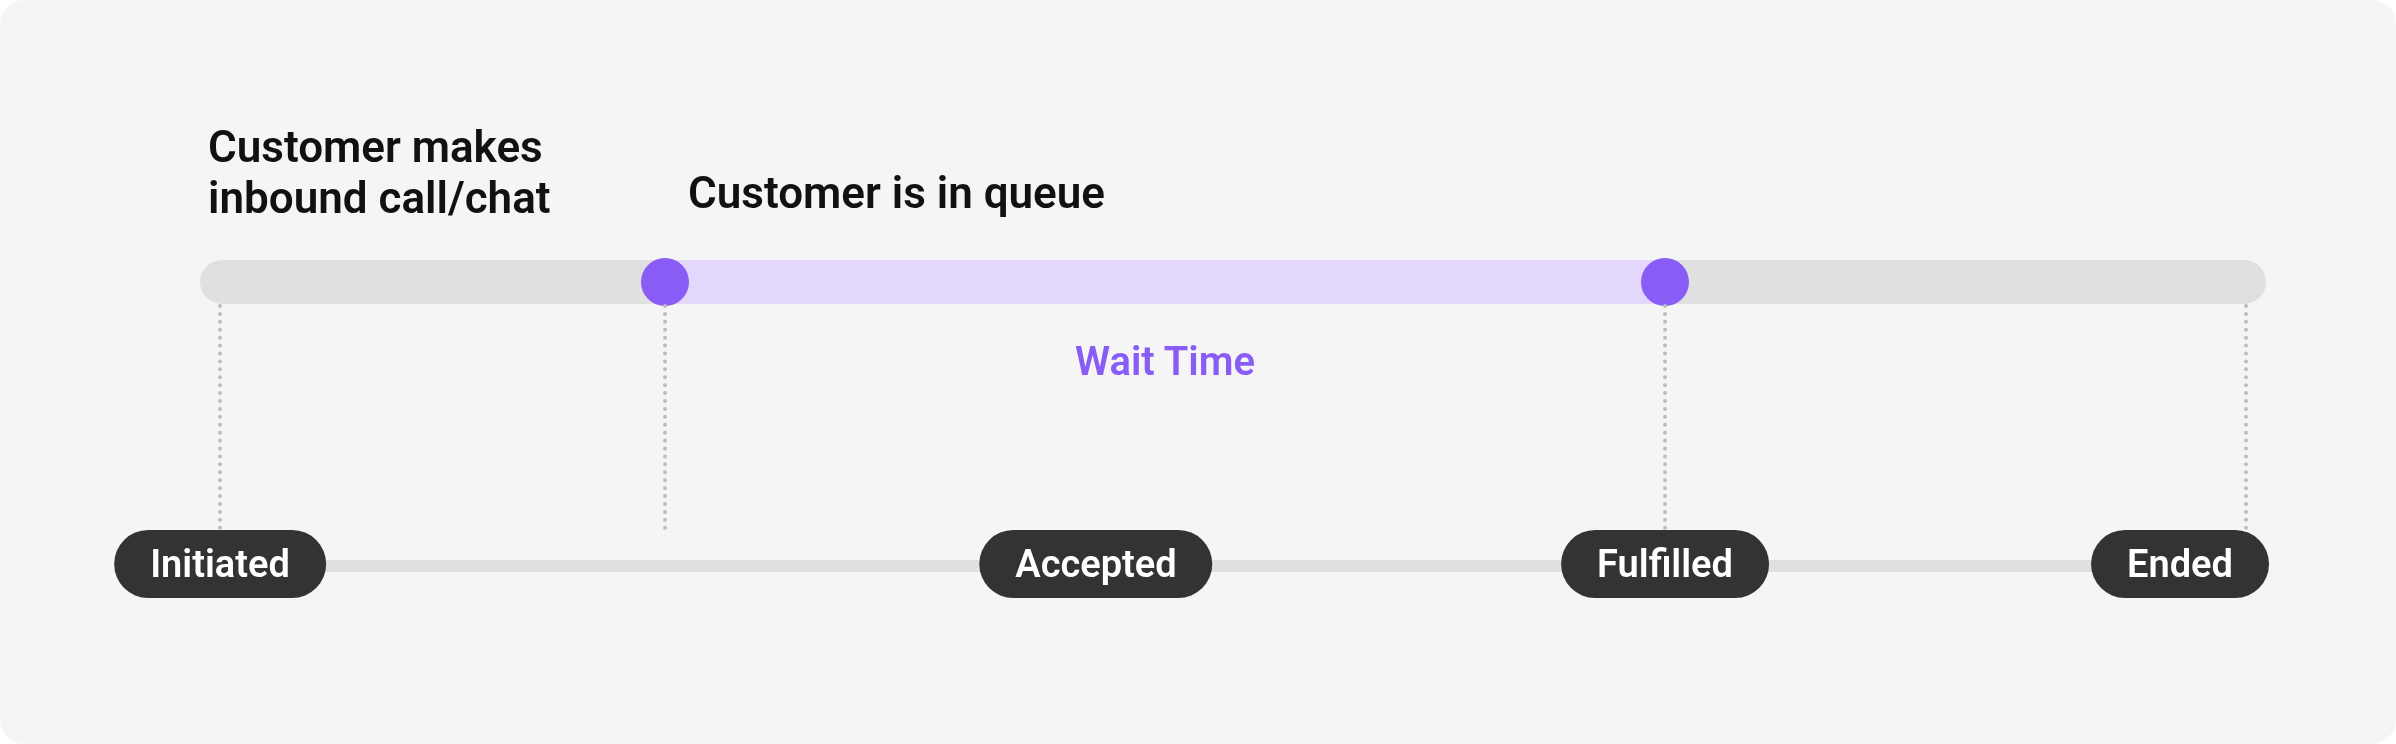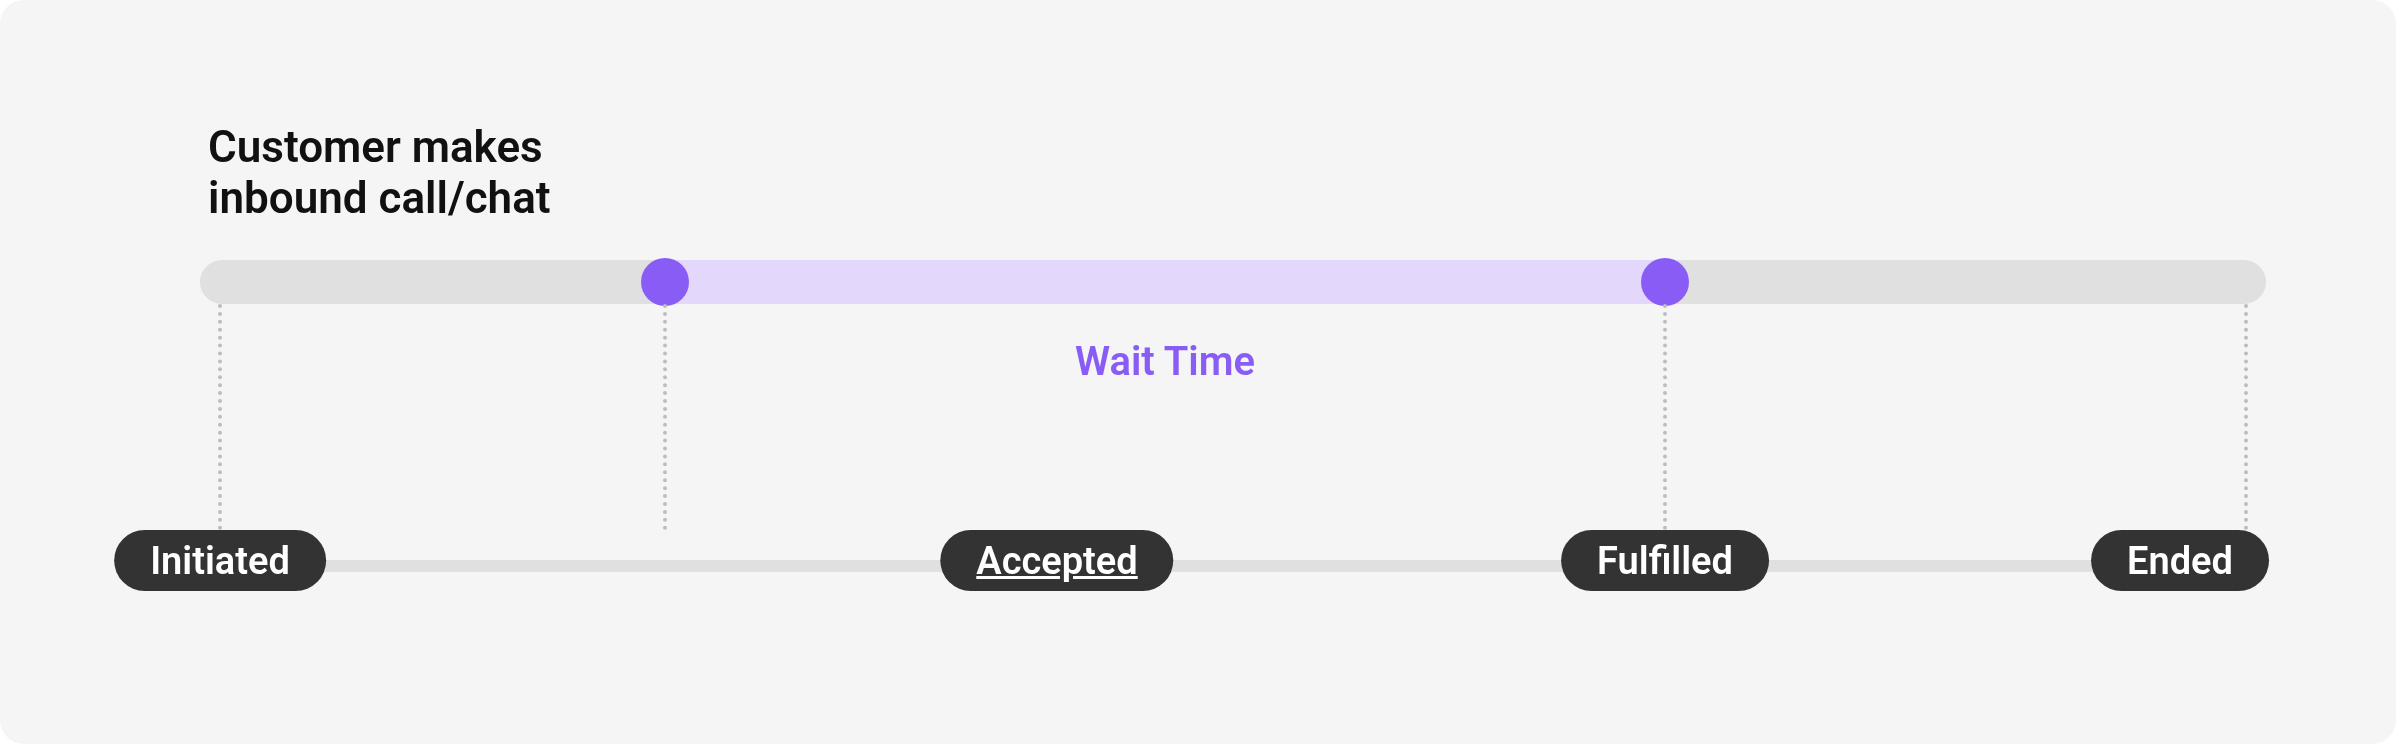--- a/index.html
+++ b/index.html
@@ -73,21 +73,21 @@
       top: 560px;
       left: 130px;
       right: 130px;
       height: 12px;
       background: #e0e0e0;
       border-radius: 6px;
     }
     .pill {
       position: absolute;
       top: 530px;
-      height: 61px;
+      height: 68px;
       background: #333333;
       border-radius: 36px;
       color: #fff;
       font-weight: 600;
       font-size: 38px;
       display: flex;
       align-items: center;
       justify-content: center;
       padding: 0 36px;
       white-space: nowrap;
@@ -108,34 +108,35 @@
 
   <div class="upper-track"></div>
 
   <div class="highlight" style="left:665px; width:1000px;"></div>
 
   <div class="marker" style="left:665px;"></div>
   <div class="marker" style="left:1665px;"></div>
 
   <div class="upper-label two-line" style="left:208px; white-space:pre;">Customer makes
 inbound call/chat</div>
+  <div class="upper-label one-line" style="left:688px;">Customer is in queue</div>
 
   <div class="wait-label" style="left:1165px;text-align:center;">Wait Time</div>
 
   <div class="connector" style="left:218px; top:304px; height:226px;"></div>
   <div class="connector" style="left:663px; top:304px; height:226px;"></div>
   <div class="connector" style="left:1663px; top:304px; height:226px;"></div>
   <div class="connector" style="left:2244px; top:304px; height:226px;"></div>
 
   <div class="lower-track"></div>
 
   <div class="pill" style="left:220px;">
     <span>Initiated</span>
   </div>
-  <div class="pill" style="left:1057px;text-decoration:underline;">
+  <div class="pill" style="left:1096px;">
     <span>Accepted</span>
   </div>
   <div class="pill" style="left:1665px;text-align:right;">
     <span>Fulfilled</span>
   </div>
   <div class="pill" style="left:2180px;">
     <span>Ended</span>
   </div>
 
 </div>

